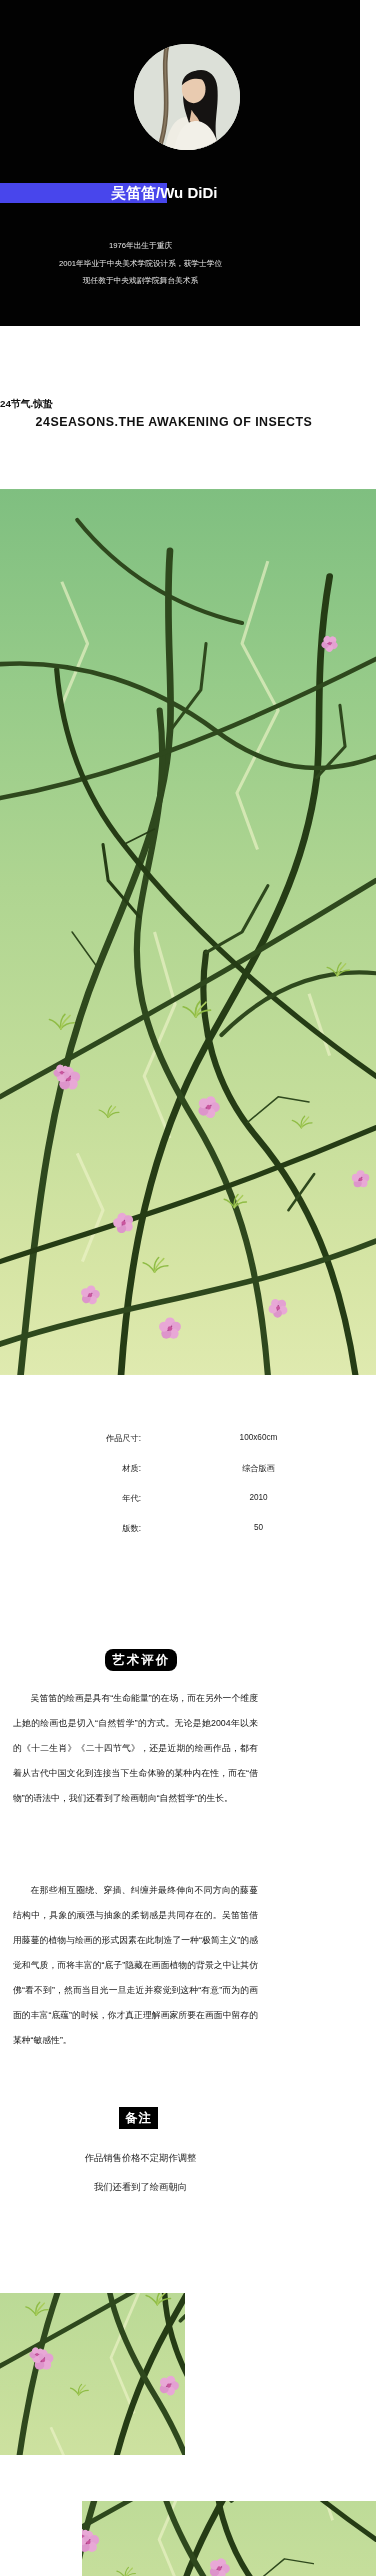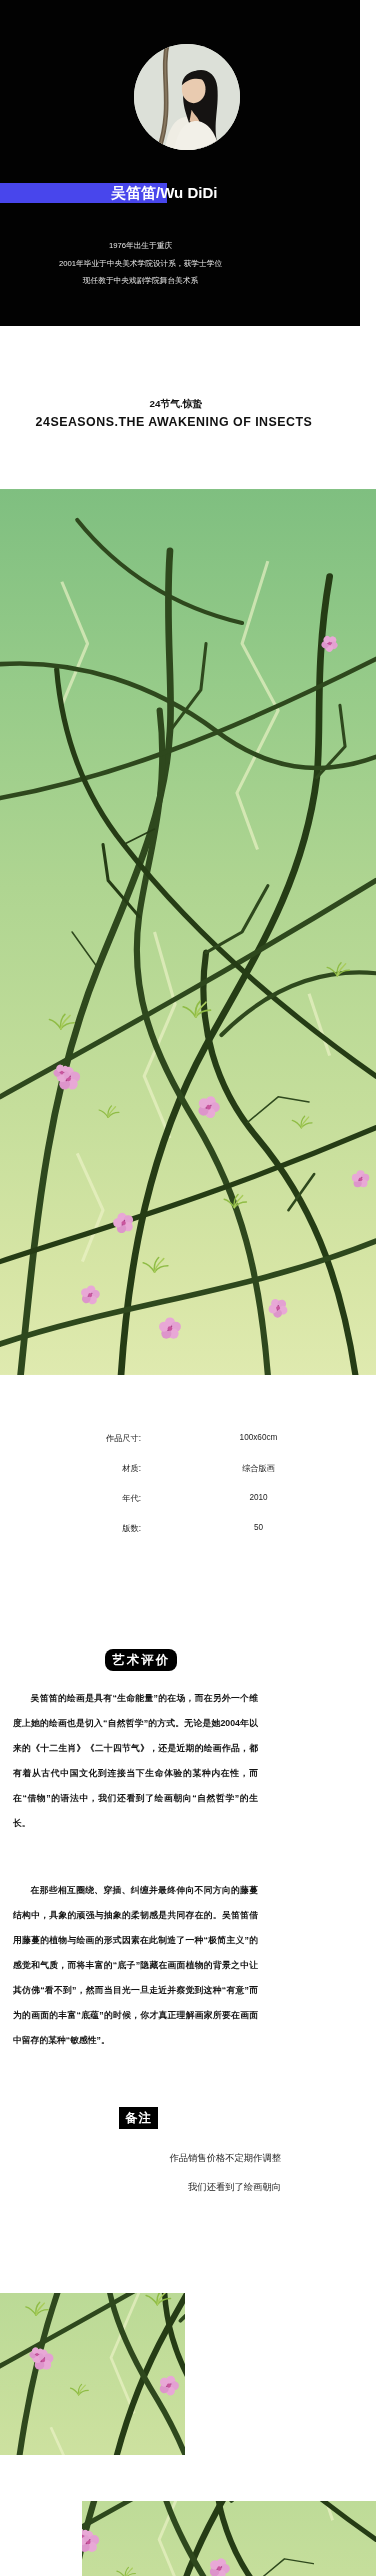--- a/index.html
+++ b/index.html
@@ -7,45 +7,45 @@
   #page{position:relative;width:376px;height:3523px;margin:0 auto;background:#ffffff;overflow:hidden;}
 
   
   .artist-header{position:absolute;left:0;top:0;width:360px;height:326px;background:#020202;}
   .avatar-wrap{position:absolute;left:134px;top:44px;width:106px;height:106px;border-radius:50%;overflow:hidden;background:#dce0d8;}
   .name-hl{position:absolute;left:0;top:183px;width:167px;height:19.6px;background:#4846EC;}
   .name-line{position:absolute;left:111px;top:184px;height:19.6px;color:#ffffff;font-size:15px;font-weight:bold;white-space:nowrap;line-height:18.5px;}
   .bio{position:absolute;left:0;top:237px;width:281px;text-align:center;color:#e8e8e8;font-size:7.7px;line-height:17.5px;}
 
   
-  .title-cn{position:absolute;left:0;top:398px;width:270px;text-align:center;font-size:9.8px;font-weight:bold;color:#111;padding-left:41px;}
+  .title-cn{position:absolute;left:0;top:398px;width:270px;text-align:left;font-size:9.8px;font-weight:bold;color:#111;}
   .title-en{position:absolute;left:0;top:415px;width:348px;text-align:center;font-size:12.4px;font-weight:bold;letter-spacing:0.5px;color:#111;}
 
   
   .art-main{position:absolute;left:0;top:489px;width:376px;height:886px;}
   .art-d1{position:absolute;left:0;top:2293px;width:185px;height:162px;}
   .art-d2{position:absolute;left:82px;top:2501px;width:294px;height:281px;}
   svg{display:block;}
 
   
   .info{position:absolute;left:0;top:1433px;width:376px;color:#222;font-size:8.2px;}
   .info-row{display:flex;height:30px;align-items:flex-start;padding-left:8px;}
   .info-label{width:133px;text-align:right;}
   .info-value{flex:1;text-align:center;}
 
   
   .badge{position:absolute;background:#000;color:#fff;font-weight:bold;white-space:nowrap;}
   .badge-review{left:105px;top:1649px;font-size:12.4px;letter-spacing:2.1px;padding:2.6px 7.2px;border-radius:8px;}
   .badge-notes{left:119px;top:2107px;font-size:12.4px;letter-spacing:1px;padding:2.6px 6.2px;}
 
   
-  .para{position:absolute;left:13px;width:245px;font-size:8.8px;line-height:25px;text-align:justify;color:#141414;text-indent:2em;margin:0;font-weight:bold;}
+  .para{position:absolute;left:13px;width:245px;font-size:8.8px;line-height:25px;text-align:justify;color:#141414;text-indent:2em;margin:0;}
   .para1{top:1686px;}
   .para2{top:1878px;}
-  .notes-lines{position:absolute;left:0;top:2144px;width:281px;text-align:right;font-size:9.3px;line-height:29px;color:#1c1c1c;}
+  .notes-lines{position:absolute;left:0;top:2144px;width:281px;text-align:center;font-size:9.3px;line-height:29px;color:#1c1c1c;}
 </style>
 </head>
 <body>
 
 <div id="page">
 
   <div class="artist-header">
     <div class="avatar-wrap">
       <svg width="106" height="106" viewBox="0 0 206 206">
         <rect width="206" height="206" fill="#dce0d8"></rect>

